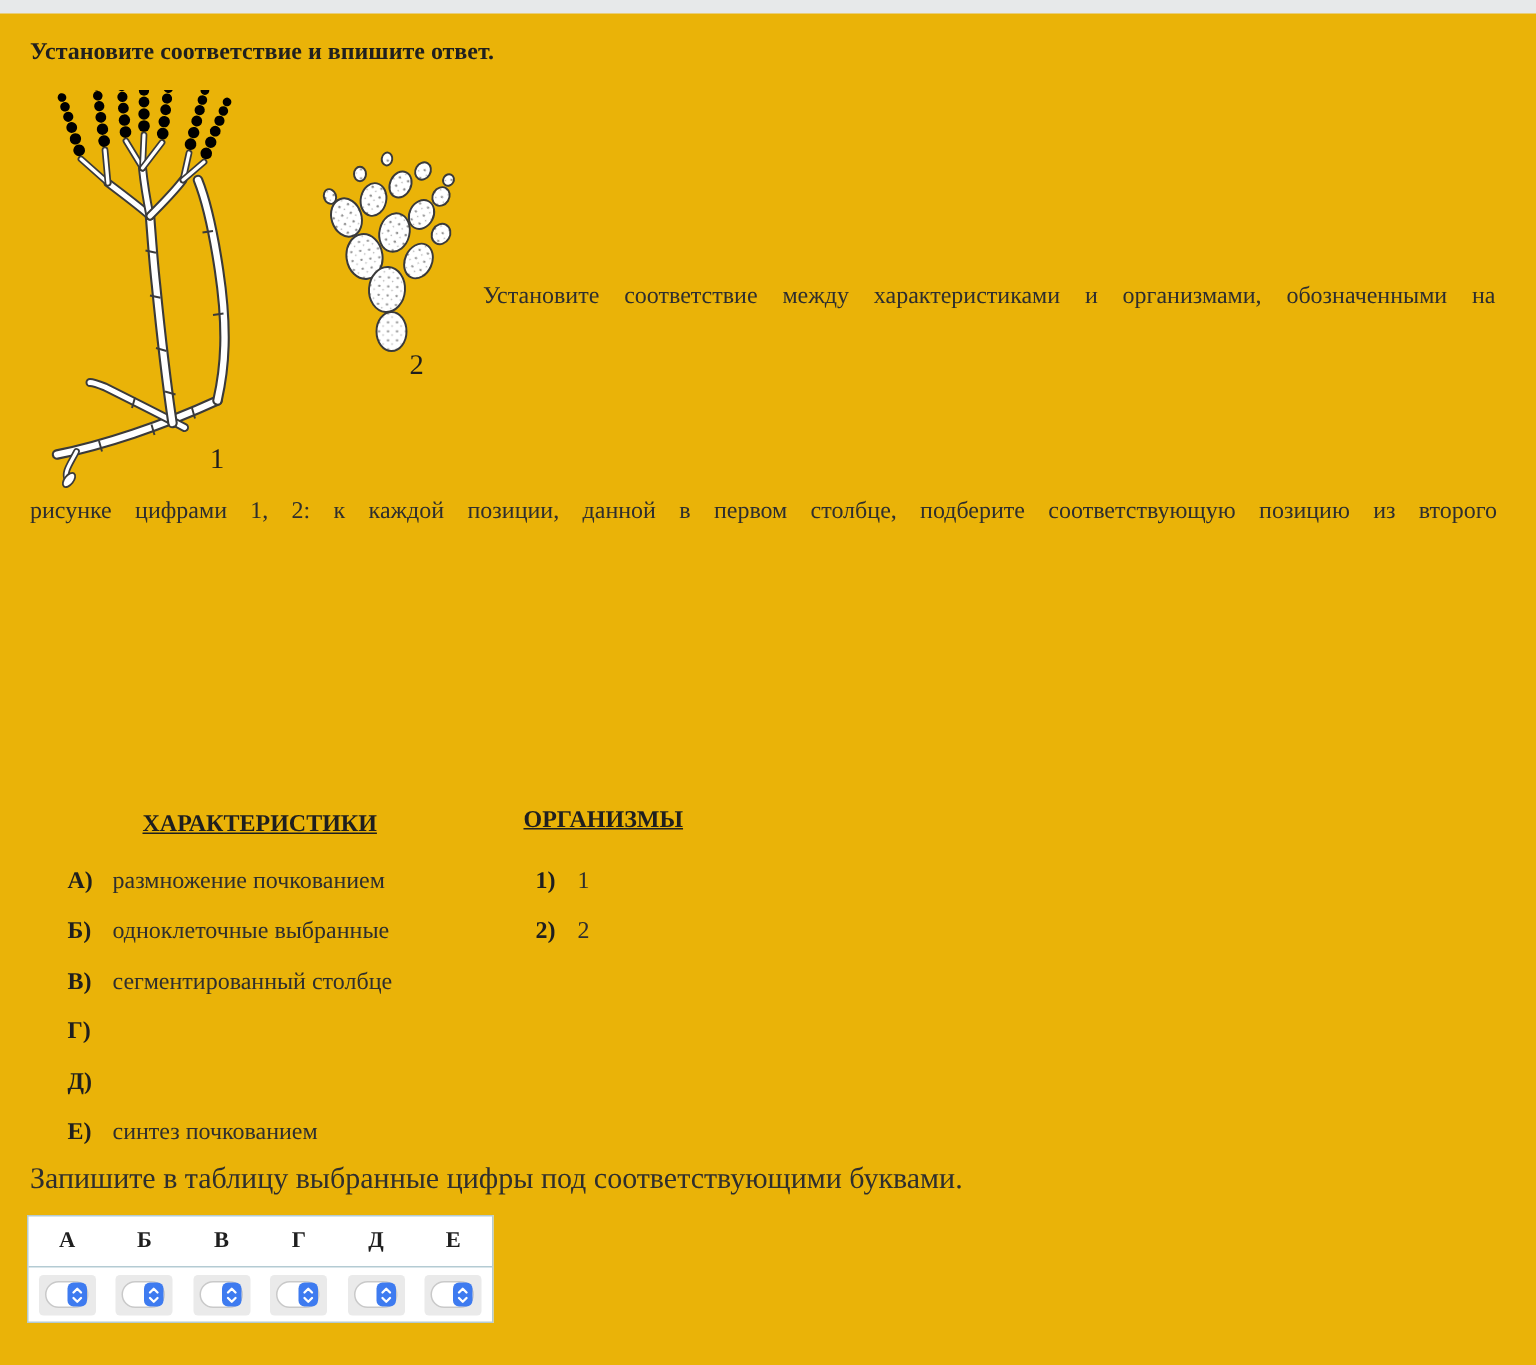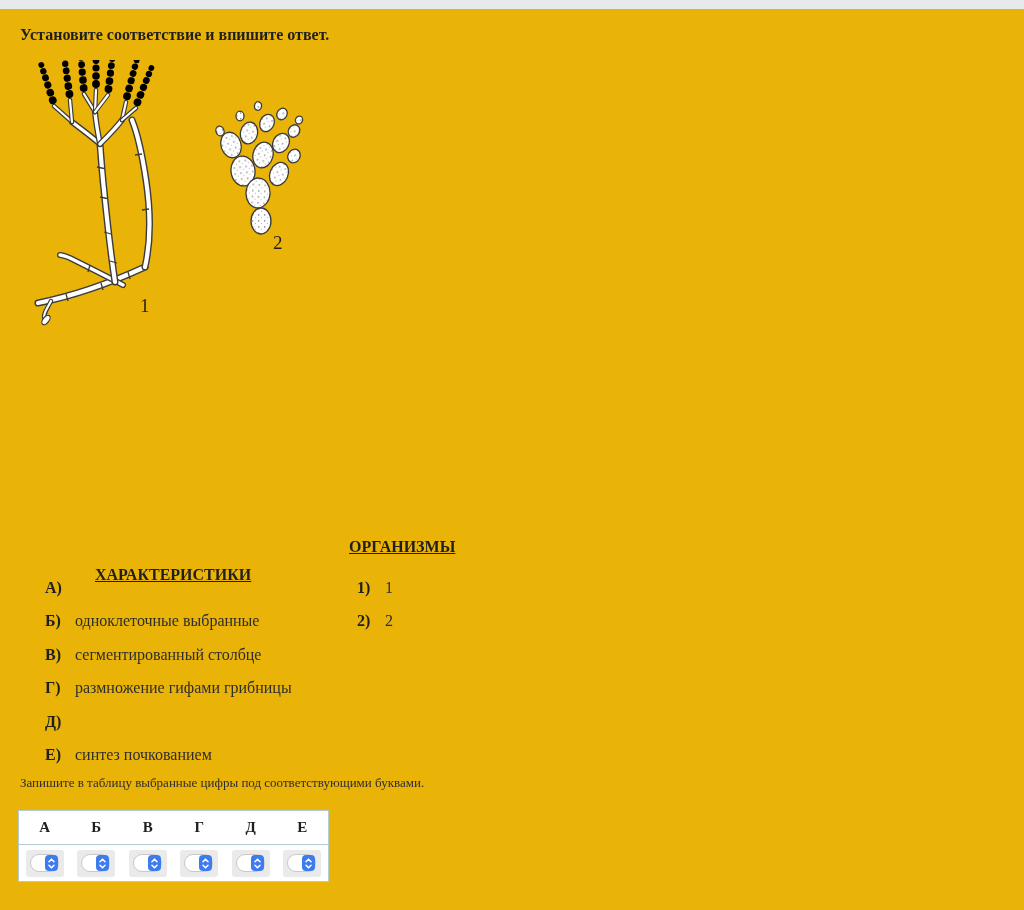--- a/index.html
+++ b/index.html
@@ -34,37 +34,37 @@
   .tline { position: absolute; font-size: 16px; line-height: 21px; white-space: normal; }
   .jl { text-align: justify; text-align-last: justify; }
   .l1 { left: 322px; top: 187px; width: 675px; }
   .l2 { left: 20px;  top: 330px; width: 978px; }
   .l3 { left: 20px;  top: 357px; width: 978px; }
 
   .colhead {
     position: absolute; font-size: 16px; font-weight: 700;
     text-decoration: underline; color: #1f1f1f;
   }
-  .ch1 { left: 95px;  top: 541px; margin-top: 25px; }
+  .ch1 { left: 95px;  top: 541px; }
   .ch2 { left: 349px; top: 538px; }
 
   .char-list { position: absolute; left: 0; top: 571px; width: 360px; }
   .org-list  { position: absolute; left: 357px; top: 571px; width: 120px; }
   .crow {
     height: 33.4px; box-sizing: border-box; padding-top: 6px;
     display: flex; align-items: flex-start;
     font-size: 16px; line-height: 21px;
   }
   .char-list .crow { padding-left: 45px; }
   .clet { display: inline-block; width: 30px; font-weight: 700; color: #1f1f1f; }
   .ctext { color: #2e2e2e; }
   .onum { display: inline-block; width: 28px; font-weight: 700; color: #1f1f1f; }
   .oval { color: #2e2e2e; }
 
-  .instr { position: absolute; left: 20px; top: 775px; font-size: 13px; }
+  .instr { position: absolute; left: 20px; top: 775px; font-size: 20px; }
 
   .ans-table {
     position: absolute; left: 18px; top: 810px; width: 309px;
     border: 1px solid #b4cbd3; box-sizing: content-box; background: #fff;
   }
   .thead {
     display: flex; height: 33px; align-items: center;
     border-bottom: 1px solid #b4cbd3;
   }
   .th { flex: 1; text-align: center; font-size: 15px; font-weight: 700; color: #1f1f1f; }
@@ -192,39 +192,41 @@
       <ellipse class="ycell" cx="91" cy="63" rx="6" ry="7" transform="rotate(30 91 63)"></ellipse>
       <ellipse class="ycell" cx="58" cy="128" rx="10" ry="13"></ellipse>
       <ellipse class="ycell" cx="17" cy="38" rx="4" ry="5" transform="rotate(-20 17 38)"></ellipse>
       <ellipse class="ycell" cx="37" cy="23" rx="4" ry="4.8"></ellipse>
       <ellipse class="ycell" cx="55" cy="13" rx="3.5" ry="4.3" transform="rotate(10 55 13)"></ellipse>
       <ellipse class="ycell" cx="96" cy="27" rx="3.5" ry="4" transform="rotate(30 96 27)"></ellipse>
     </g>
     <text class="figlabel" x="70" y="156">2</text>
   </svg>
 
+  <div class="tline l1 jl">Установите соответствие между характеристиками и организмами, обозначенными на</div>
+  <div class="tline l2 jl">рисунке цифрами 1, 2: к каждой позиции, данной в первом столбце, подберите соответствующую позицию из второго</div>
 
   <div class="colhead ch1">ХАРАКТЕРИСТИКИ</div>
   <div class="colhead ch2">ОРГАНИЗМЫ</div>
 
   <div class="char-list">
     <div class="crow">
       <span class="clet">А)</span>
+      <span class="ctext">размножение почкованием</span>
     </div>
     <div class="crow">
       <span class="clet">Б)</span>
       <span class="ctext">одноклеточные выбранные</span>
     </div>
     <div class="crow">
       <span class="clet">В)</span>
       <span class="ctext">сегментированный столбце</span>
     </div>
     <div class="crow">
       <span class="clet">Г)</span>
-      <span class="ctext">размножение гифами грибницы</span>
     </div>
     <div class="crow">
       <span class="clet">Д)</span>
     </div>
     <div class="crow">
       <span class="clet">Е)</span>
       <span class="ctext">синтез почкованием</span>
     </div>
   </div>
 

